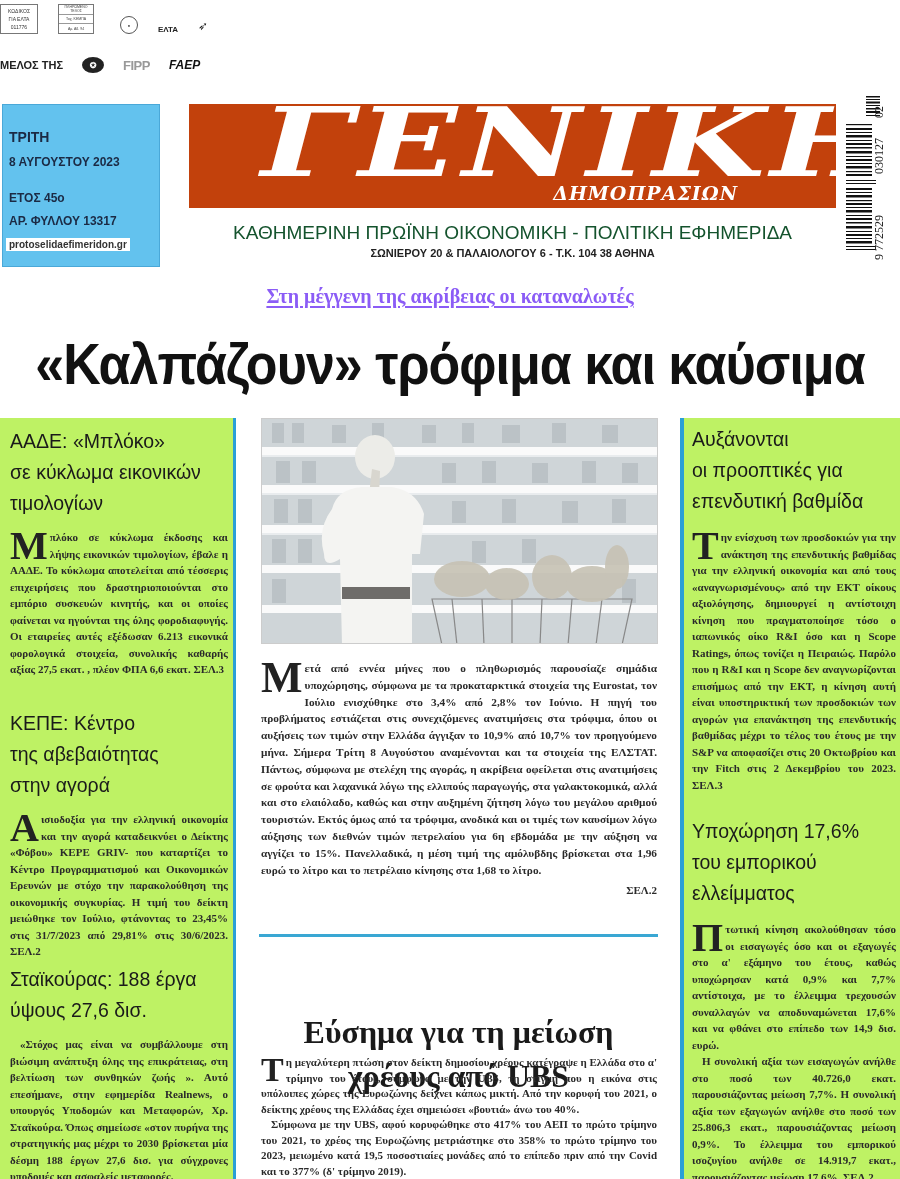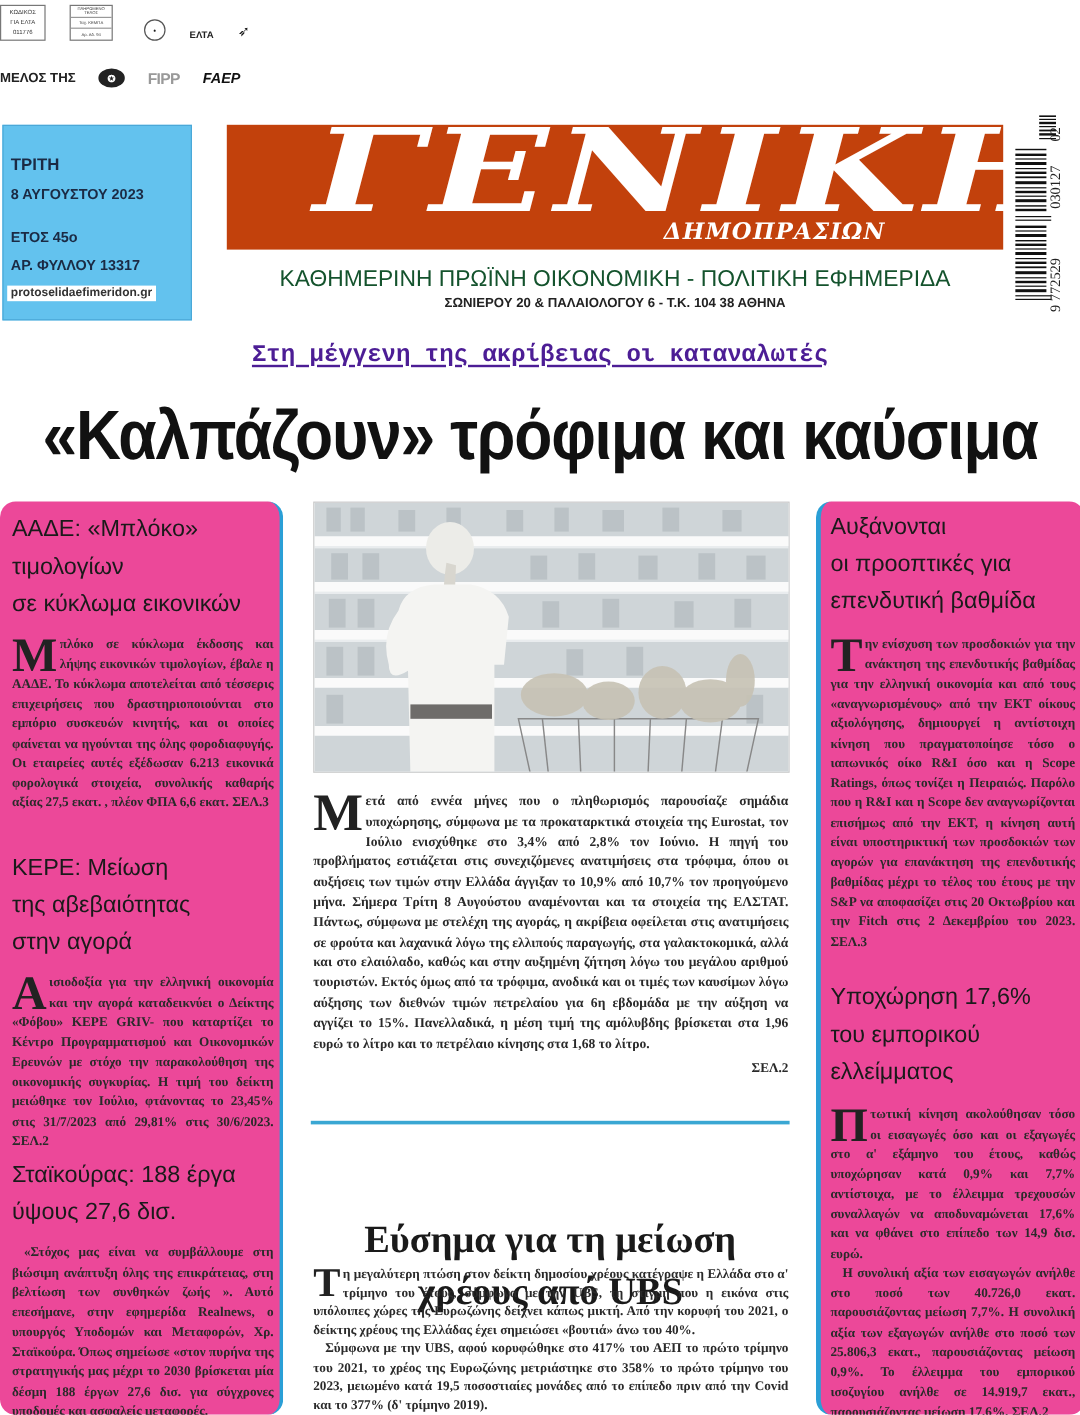--- a/index.html
+++ b/index.html
@@ -34,25 +34,25 @@
   .logo-title { position: absolute; left: 72px; top: -14px; font-family: "DejaVu Serif", serif; font-weight: 900; font-style: italic; font-size: 96px; color: #ffffff; letter-spacing: 4px; transform: scaleX(1.35); transform-origin: left top; line-height: 1.1; }
   .logo-sub { position: absolute; right: 98px; top: 78px; font-family: "DejaVu Serif", serif; font-weight: 900; font-style: italic; font-size: 19px; color: #ffffff; letter-spacing: 1px; }
   .tagline { position: absolute; top: 222px; left: 190px; width: 645px; text-align: center; font-family: "Liberation Sans", sans-serif; font-size: 19px; color: #14532d; letter-spacing: 0px; }
   .address { position: absolute; top: 247px; left: 190px; width: 645px; text-align: center; font-family: "Liberation Sans", sans-serif; font-size: 11px; font-weight: bold; color: #222; }
 
   
   .barcode { position: absolute; top: 96px; left: 846px; width: 36px; height: 170px; }
   .barcode-num { position: absolute; font-family: "Liberation Serif", serif; font-size: 12px; color: #222; transform: rotate(-90deg); transform-origin: left top; white-space: nowrap; }
 
   
-  .kicker { position: absolute; top: 285px; left: 0; width: 900px; text-align: center; font-family: Liberation Mono, monospace; font-size: 20px; font-weight: bold; color: #4c1d95; text-decoration: underline; text-underline-offset: 3px; }
+  .kicker { position: absolute; top: 285px; left: 0; width: 900px; text-align: center; font-family: Liberation Serif, serif; font-size: 20px; font-weight: bold; color: #8b5cf6; text-decoration: underline; text-underline-offset: 3px; }
   .headline { position: absolute; top: 330px; left: 0; width: 900px; text-align: center; font-family: "Liberation Sans", sans-serif; font-weight: bold; font-size: 52px; color: #111; letter-spacing: -1px; transform: scaleY(1.12); transform-origin: center top; }
 
   
-  .col { position: absolute; background: #ec4899; border-radius: 13px; }
+  .col { position: absolute; background: #bef264; }
   .col-left { top: 418px; left: 0; width: 236px; height: 761px; border-right: 3px solid #2a9fd6; }
   .col-right { top: 418px; left: 680px; width: 224px; height: 761px; border-left: 4px solid #2a9fd6; }
 
   .story { position: absolute; }
   .story h2 { font-family: "Liberation Sans", sans-serif; font-weight: normal; font-size: 19.5px; color: #1a1a1a; line-height: 31px; }
   .story p { font-family: "Liberation Serif", serif; font-weight: bold; font-size: 11px; line-height: 16.5px; text-align: justify; color: #2a2a2a; }
   .dropcap { float: left; font-family: "Liberation Serif", serif; font-weight: bold; font-size: 40px; line-height: 30px; margin: 2px 2px 0 0; color: #222; }
   .indent { text-indent: 10px; }
 
   
@@ -158,29 +158,29 @@
   <div class="barcode-num" style="left:26px; top:78px;">030127</div>
 </div>
 
 <div class="kicker">Στη μέγγενη της ακρίβειας οι καταναλωτές</div>
 <div class="headline">«Καλπάζουν»  τρόφιμα και καύσιμα</div>
 
 <div class="col col-left">
   <div class="story" style="top:8px; left:10px; width:218px;">
     <h2>
       <div>ΑΑΔΕ: «Μπλόκο»</div>
+      <div>σε κύκλωμα εικονικών</div>
       <div>τιμολογίων</div>
-      <div>σε κύκλωμα εικονικών</div>
     </h2>
     <p style="margin-top:10px;"><span class="dropcap">Μ</span><span>πλόκο σε κύκλωμα έκδοσης και λήψης εικονικών τιμολογίων, έβαλε η ΑΑΔΕ. Το κύκλωμα αποτελείται από τέσσερις επιχειρήσεις που δραστηριοποιούνται στο εμπόριο συσκευών κινητής, και οι οποίες φαίνεται να ηγούνται της όλης φοροδιαφυγής. Οι εταιρείες αυτές εξέδωσαν 6.213 εικονικά φορολογικά στοιχεία, συνολικής καθαρής αξίας 27,5 εκατ. , πλέον ΦΠΑ 6,6 εκατ. ΣΕΛ.3</span></p>
   </div>
 
   <div class="story" style="top:290px; left:10px; width:218px;">
     <h2>
-      <div>ΚΕΡΕ: Μείωση</div>
+      <div>ΚΕΠΕ: Κέντρο</div>
       <div>της αβεβαιότητας</div>
       <div>στην αγορά</div>
     </h2>
     <p style="margin-top:10px;"><span class="dropcap">Α</span><span>ισιοδοξία για την ελληνική οικονομία και την αγορά καταδεικνύει ο Δείκτης «Φόβου» ΚΕΡΕ GRIV- που καταρτίζει το Κέντρο Προγραμματισμού και Οικονομικών Ερευνών με στόχο την παρακολούθηση της οικονομικής συγκυρίας. Η τιμή του δείκτη μειώθηκε τον Ιούλιο, φτάνοντας το 23,45% στις 31/7/2023 από 29,81% στις 30/6/2023. ΣΕΛ.2</span></p>
   </div>
 
   <div class="story" style="top:546px; left:10px; width:218px;">
     <h2>
       <div>Σταϊκούρας: 188 έργα</div>
       <div>ύψους 27,6 δισ.</div>

